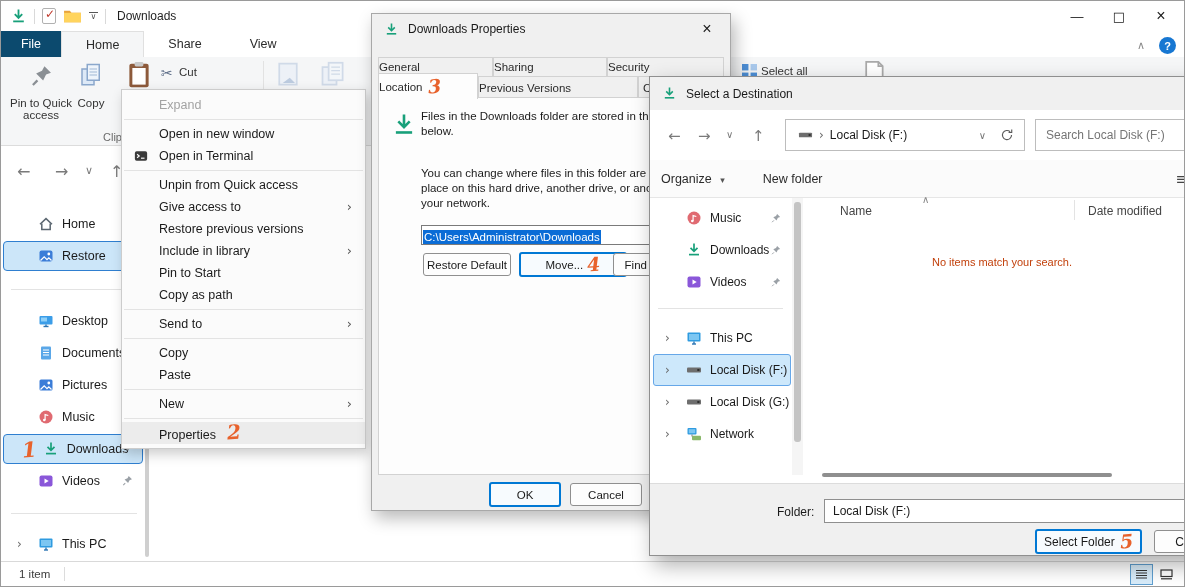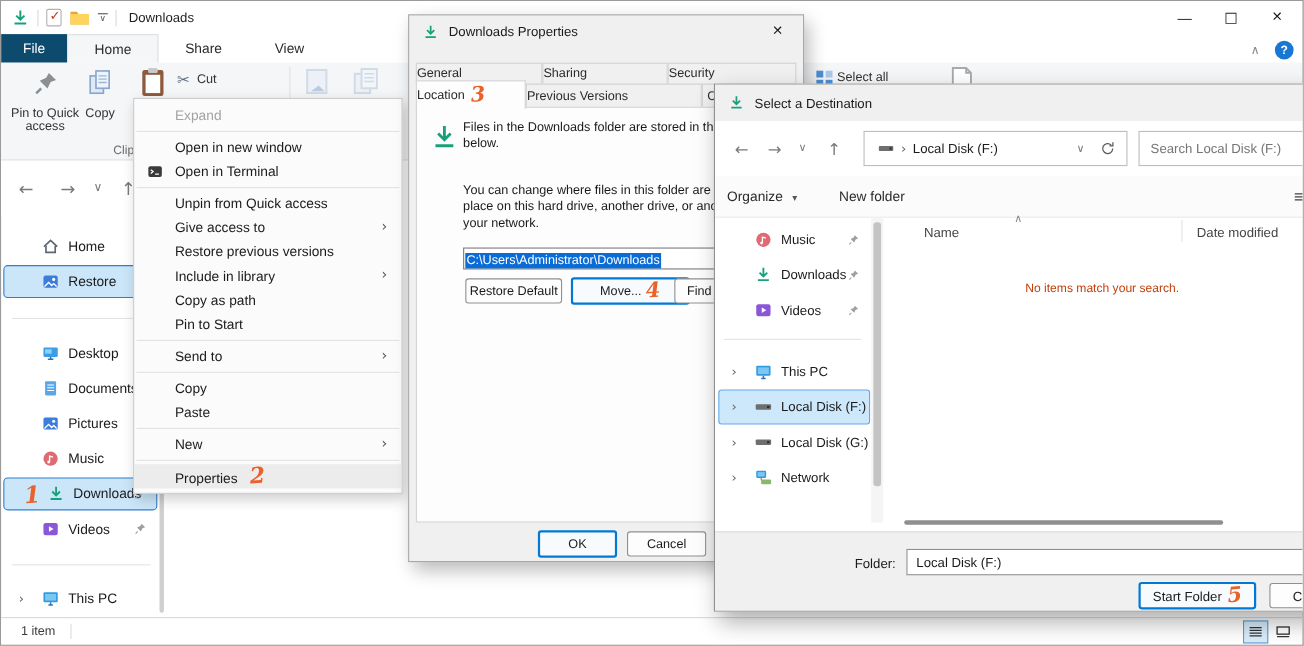--- a/index.html
+++ b/index.html
@@ -379,22 +379,22 @@
             <path d="M8 10.5h4" stroke="#fff" stroke-width="1.3"></path>
           </svg>
       </span>
       <span>Open in Terminal</span>
     </div>
     <div class="cm-sep"></div>
     <div class="cm-item"><span>Unpin from Quick access</span></div>
     <div class="cm-item"><span>Give access to</span><span class="cm-arrow glyph">›</span></div>
     <div class="cm-item"><span>Restore previous versions</span></div>
     <div class="cm-item"><span>Include in library</span><span class="cm-arrow glyph">›</span></div>
+    <div class="cm-item"><span>Pin to Start</span></div>
     <div class="cm-item"><span>Copy as path</span></div>
-    <div class="cm-item"><span>Pin to Start</span></div>
     <div class="cm-sep"></div>
     <div class="cm-item"><span>Send to</span><span class="cm-arrow glyph">›</span></div>
     <div class="cm-sep"></div>
     <div class="cm-item"><span>Copy</span></div>
     <div class="cm-item"><span>Paste</span></div>
     <div class="cm-sep"></div>
     <div class="cm-item"><span>New</span><span class="cm-arrow glyph">›</span></div>
     <div class="cm-sep"></div>
     <div class="cm-item hl">
       <span>Properties</span>
@@ -613,21 +613,21 @@
       <span class="glyph" style="position:absolute;left:272px;top:-4px;font-size:10px;color:#888;">∧</span>
       <span style="position:absolute;left:424px;top:2px;width:1px;height:20px;background:#e3e3e3;"></span>
       <span class="col-hdr" style="left:438px;top:6px;">Date modified</span>
       <div class="empty-msg" style="left:282px;top:58px;">No items match your search.</div>
       <div class="hscroll" style="left:172px;bottom:6px;width:290px;"></div>
     </div>
     <div class="dest-bottom">
       <span style="position:absolute;left:127px;top:21px;font-size:12px;">Folder:</span>
       <input class="folder-input" type="text" value="Local Disk (F:)" style="">
       <div class="btn focus" style="left:385px;top:45px;width:107px;height:25px;font-size:12px;">
-        <span>Start Folder</span>
+        <span>Select Folder</span>
         <span class="annot" style="margin-left:5px;font-size:19px;">5</span>
       </div>
       <div class="btn" style="left:504px;top:46px;width:80px;height:23px;font-size:12px;">
           <span>Cancel</span>
         </div>
     </div>
   </div>
 
 </div>
 

